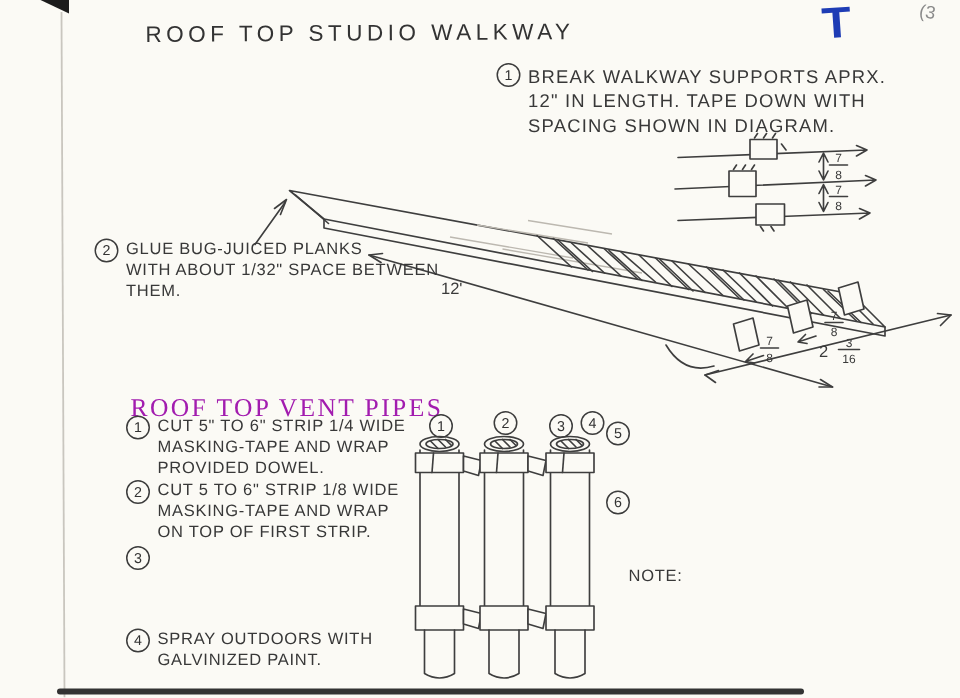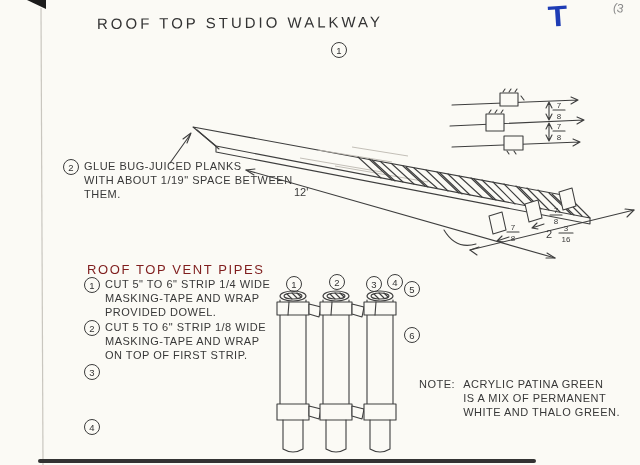--- a/index.html
+++ b/index.html
@@ -2,29 +2,29 @@
 <html><head>
 <meta charset="utf-8">
 <style>
   html,body{margin:0;padding:0;}
   body{background:#fbfaf5;font-family:"Liberation Sans",sans-serif;}
   .page{position:relative;width:640px;height:465px;background:#fbfaf5;overflow:hidden;color:#383838;}
   .abs{position:absolute;}
   .title{font-size:15px;letter-spacing:3px;transform:rotate(-0.4deg);color:#333;}
   .pagenum{font-size:12px;color:#8a8a8a;transform:rotate(10deg);}
   .marker-t{font-size:29px;font-weight:800;color:#1e3cb5;transform:rotate(-4deg) scaleX(1.1);}
-  .heading{font-size:13px;letter-spacing:1.6px;color:#7f1d1d;}
+  .heading{font-size:17px;letter-spacing:1.6px;color:#a21caf;font-family:Liberation Serif, serif;}
   .step{display:flex;gap:5px;align-items:flex-start;}
   .cnum{flex:0 0 auto;width:14px;height:14px;border:1.4px solid #3c3c3c;border-radius:50%;
         display:flex;align-items:center;justify-content:center;font-size:9.5px;color:#333;
         background:transparent;margin-top:-1px;}
   .cnum.free{position:absolute;}
   .stext{white-space:pre-line;font-size:11px;line-height:1.25;letter-spacing:0.5px;}
   .step--lg .stext{font-size:12.3px;line-height:1.33;letter-spacing:0.8px;}
-  .note{display:flex;gap:8px;}
+  .note{display:flex;gap:22px;}
   .note-label{font-size:11px;letter-spacing:0.5px;}
   svg.art{position:absolute;left:0;top:0;}
   svg .ink{stroke:#3e3e3e;stroke-width:1.1;fill:none;stroke-linecap:round;stroke-linejoin:round;}
   svg .ink-fill{stroke:#3e3e3e;stroke-width:1.1;fill:#fbfaf5;stroke-linecap:round;stroke-linejoin:round;}
   svg .faint{stroke:#bcb8b0;stroke-width:0.9;fill:none;}
   svg .edge{stroke:#c9c6bf;stroke-width:1.2;fill:none;}
   svg text{font-family:"Liberation Sans",sans-serif;fill:#3a3a3a;}
   .scanbar{background:#333;border-radius:2px;}
 </style>
 </head>
@@ -148,26 +148,29 @@
       </g>
     </g>
   </svg>
 
   <div class="abs title" style="left:97px;top:14px;">ROOF TOP STUDIO WALKWAY</div>
   <div class="abs marker-t" style="left:549px;top:0px;">T</div>
   <div class="abs pagenum" style="left:613px;top:1px;">(3</div>
 
   <div class="abs step step--lg" style="left:331px;top:43px;width:302px;">
     <span class="cnum">1</span>
+    <span class="stext">BREAK WALKWAY SUPPORTS APRX.
+12" IN LENGTH. TAPE DOWN WITH
+SPACING SHOWN IN DIAGRAM.</span>
   </div>
 
   <div class="abs step" style="left:63px;top:160px;width:242px;">
     <span class="cnum">2</span>
     <span class="stext">GLUE BUG-JUICED PLANKS
-WITH ABOUT 1/19" SPACE BETWEEN
+WITH ABOUT 1/32" SPACE BETWEEN
 THEM.</span>
   </div>
 
   <div class="abs heading" style="left:87px;top:262px;">ROOF TOP VENT PIPES</div>
 
   <div class="abs step" style="left:84px;top:278px;width:200px;">
     <span class="cnum">1</span>
     <span class="stext">CUT 5" TO 6" STRIP 1/4 WIDE
 MASKING-TAPE AND WRAP
 PROVIDED DOWEL.</span>
@@ -176,33 +179,32 @@
     <span class="cnum">2</span>
     <span class="stext">CUT 5 TO 6" STRIP 1/8 WIDE
 MASKING-TAPE AND WRAP
 ON TOP OF FIRST STRIP.</span>
   </div>
   <div class="abs step" style="left:84px;top:365px;width:200px;">
     <span class="cnum">3</span>
   </div>
   <div class="abs step" style="left:84px;top:420px;width:200px;">
     <span class="cnum">4</span>
+    <span class="stext">SPRAY OUTDOORS WITH
+GALVINIZED PAINT.</span>
   </div>
 
   <div class="abs step" style="left:404px;top:282px;width:228px;">
     <span class="cnum">5</span>
   </div>
   <div class="abs step" style="left:404px;top:328px;width:228px;">
     <span class="cnum">6</span>
   </div>
   <div class="abs note" style="left:419px;top:378px;width:216px;">
     <span class="note-label">NOTE:</span>
-    <span class="stext">ACRYLIC PATINA GREEN
-IS A MIX OF PERMANENT
-WHITE AND THALO GREEN.</span>
   </div>
 
   <span class="cnum free" style="left:286px;top:277px;">1</span>
   <span class="cnum free" style="left:329px;top:275px;">2</span>
   <span class="cnum free" style="left:366px;top:277px;">3</span>
   <span class="cnum free" style="left:387px;top:275px;">4</span>
 
   <div class="abs scanbar" style="left:38px;top:459px;width:498px;height:4px;"></div>
 </div>
 

